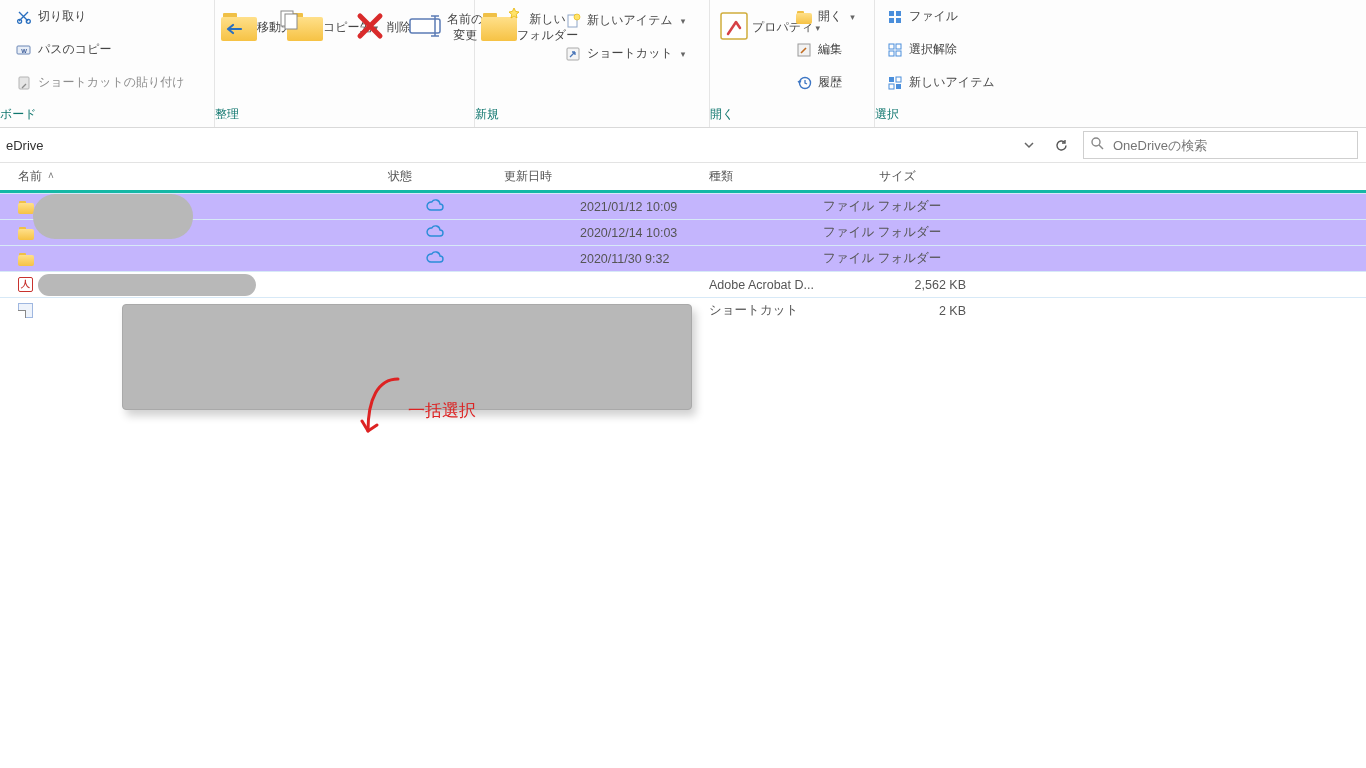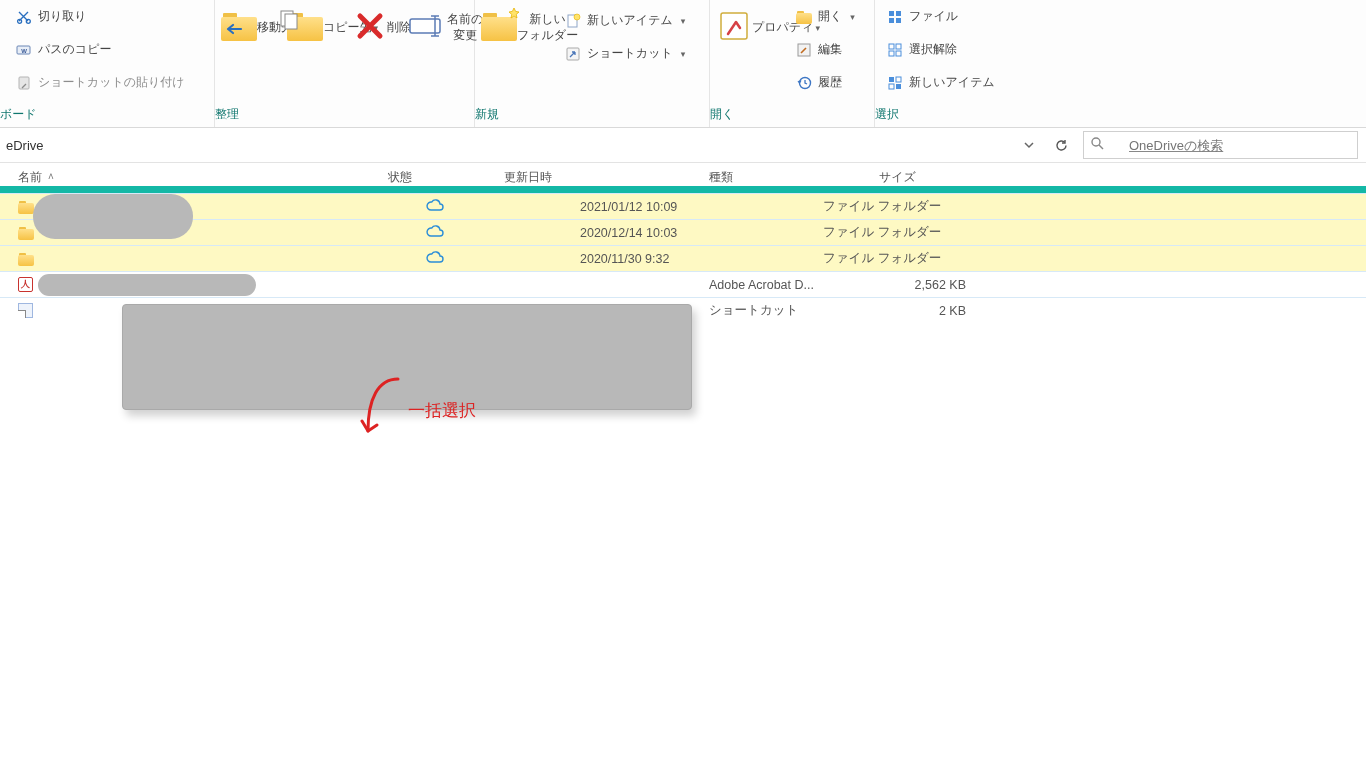--- a/index.html
+++ b/index.html
@@ -24,36 +24,36 @@
   .folder-ico::after  { content: ""; position: absolute; left: 0; top: 6px; width: 36px; height: 24px; background: linear-gradient(#ffe08a, #f6c244); border-radius: 2px; }
   .folder-ico.small { width: 16px; height: 14px; }
   .folder-ico.small::before { left:1px; top:1px; width:7px; height:3px; }
   .folder-ico.small::after  { top:3px; width:16px; height:11px; }
 
   
   .pathbar { height: 35px; border-bottom: 1px solid #e3e3e3; display: flex; align-items: center; padding: 0 8px 0 0; background: #fff; }
   .breadcrumb { flex: 1; height: 26px; display: flex; align-items: center; padding-left: 6px; font-size: 13px; color: #333; }
   .path-collapse { width: 28px; height: 26px; display: flex; align-items: center; justify-content: center; color: #555; cursor: default; }
   .refresh-btn { width: 28px; height: 26px; display: flex; align-items: center; justify-content: center; color: #555; cursor: default; margin: 0 8px 0 4px; }
-  .search-box { width: 275px; height: 28px; border: 1px solid #cfcfcf; display: flex; align-items: center; padding: 0 6px; gap: 24px; color: #888; text-decoration: underline; }
+  .search-box { width: 275px; height: 28px; border: 1px solid #cfcfcf; display: flex; align-items: center; padding: 0 6px; gap: 8px; color: #888; }
   .search-box input { border: none; outline: none; font-size: 13px; color: #444; flex: 1; }
 
   
   .file-pane { position: relative; padding-top: 0; }
-  .col-headers { height: 30px; display: flex; align-items: flex-end; border-bottom: 7px solid #14b8a6; font-size: 12px; color: #555; padding-left: 18px; }
+  .col-headers { height: 30px; display: flex; align-items: center; border-bottom: 3px solid #14b8a6; font-size: 12px; color: #555; padding-left: 18px; }
   .col-headers .sort::after { content: "˄"; font-size: 10px; color: #777; margin-left: 6px; position: relative; top: -1px; }
   .col-name   { width: 370px; }
   .col-state  { width: 116px; }
   .col-date   { width: 205px; }
   .col-type   { width: 170px; }
   .col-size   { width: 105px; text-align: left; }
   .col-size.cell { text-align: right; padding-right: 18px; }
 
   .row { height: 26px; display: flex; align-items: center; padding-left: 18px; font-size: 12.5px; color: #555; border-top: 1px solid #d7e9f7; }
-  .row.sel { background: #fef9c3; gap: 38px; }
+  .row.sel { background: #c4b5fd; gap: 38px; }
   .row .cell { white-space: nowrap; overflow: hidden; text-overflow: ellipsis; }
 
   
   .cloud-ico { width: 16px; height: 12px; display: inline-block; }
   .cloud-ico svg { display: block; }
 
   
   .pdf-ico { width: 15px; height: 15px; border: 1px solid #c8332f; border-radius: 2px; display: inline-flex; align-items: center; justify-content: center; color: #c8332f; font-size: 9px; font-weight: bold; }
   .lnk-ico { width: 15px; height: 15px; background: #eef3fb; border: 1px solid #9fb7e0; position: relative; }
   .lnk-ico::after { content:""; position:absolute; left:-2px; bottom:-2px; width:7px; height:7px; background:#fff; border:1px solid #888; }

